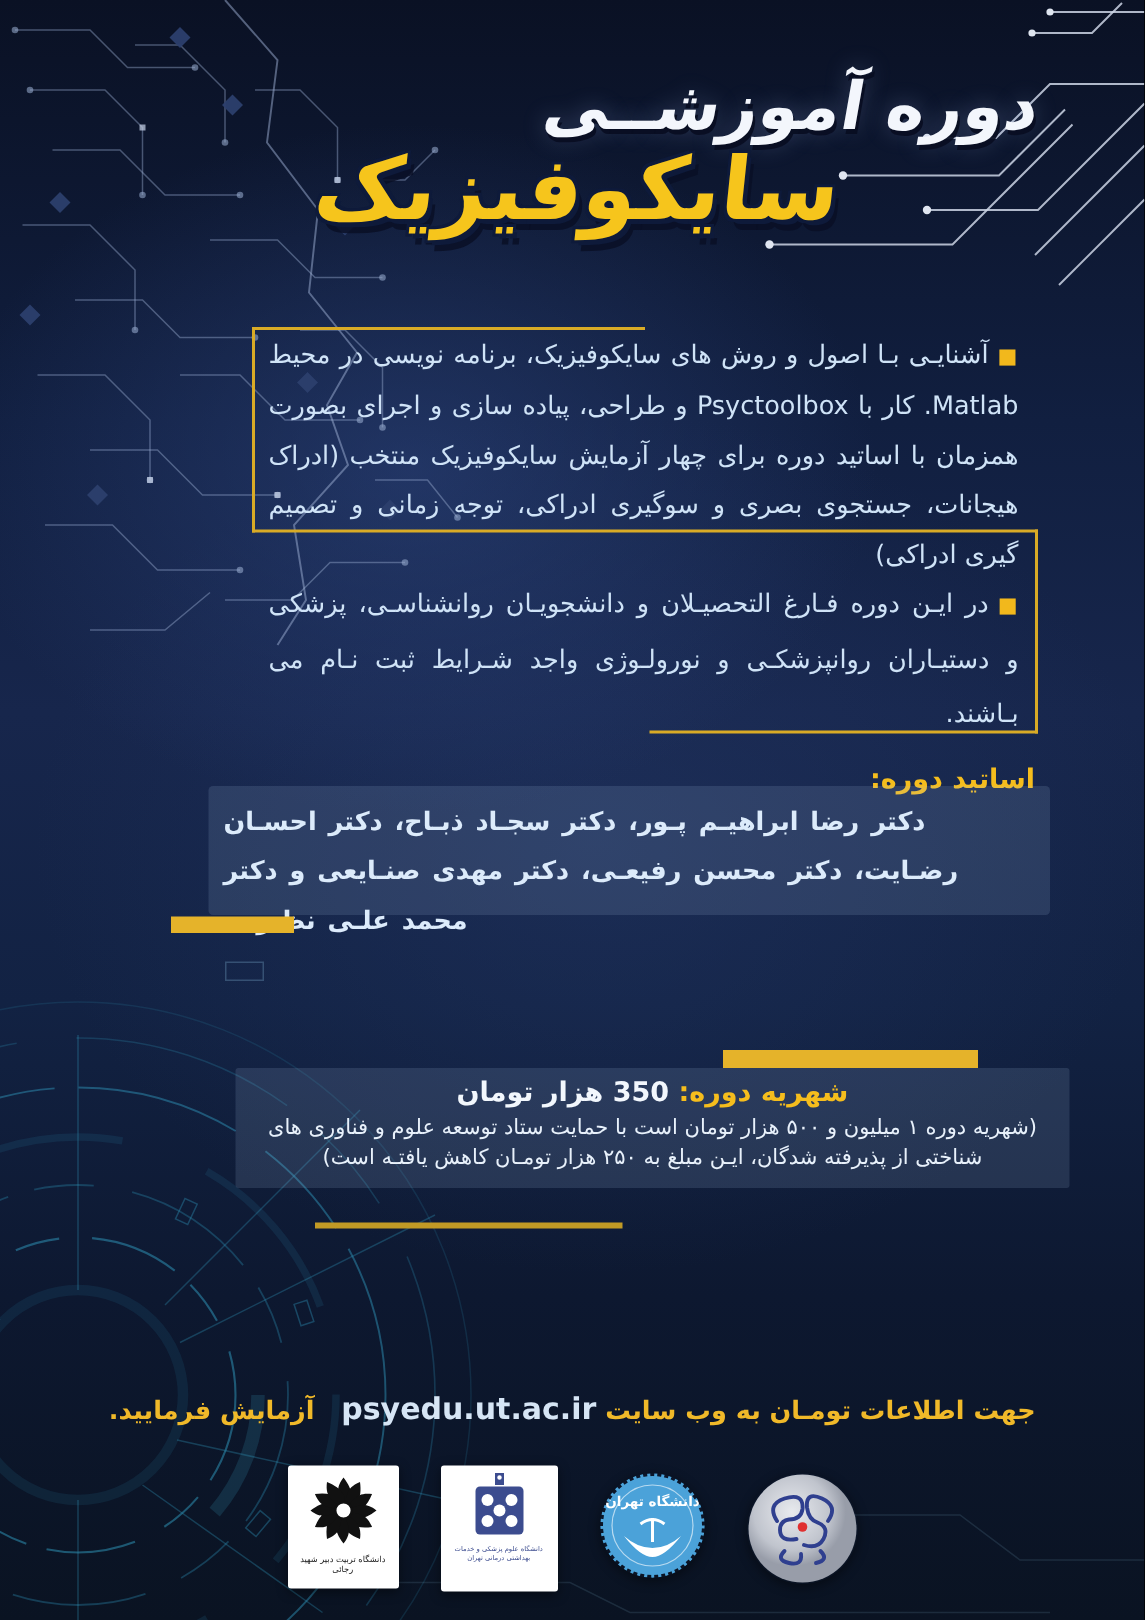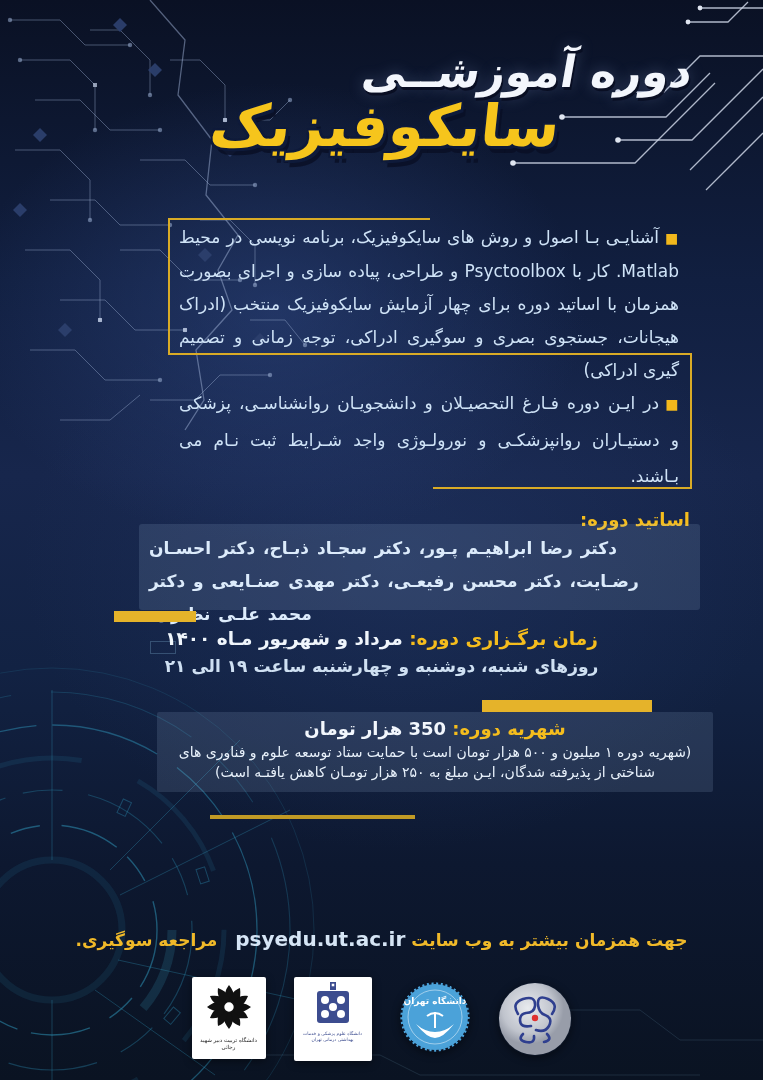--- a/index.html
+++ b/index.html
@@ -255,40 +255,33 @@
 
   <p class="para intro"><span class="bullet">■</span><span>آشنایـی بـا اصول و روش های سایکوفیزیک، برنامه نویسی در محیط Matlab. کار با Psyctoolbox و طراحی، پیاده سازی و اجرای بصورت همزمان با اساتید دوره برای چهار آزمایش سایکوفیزیک منتخب (ادراک هیجانات، جستجوی بصری و سوگیری ادراکی، توجه زمانی و تصمیم گیری ادراکی)</span></p>
 
   <p class="para audience"><span class="bullet">■</span><span>در ایـن دوره  فـارغ التحصیـلان و دانشجویـان روانشناسـی، پزشکی و دستیـاران روانپزشکـی و نورولـوژی واجد شـرایط ثبت نـام می بـاشند.</span></p>
 
   <div class="instructors-heading">اساتید دوره:</div>
   <div class="instructors-box"><span>دکتر رضا ابراهیـم پـور، دکتر سجـاد ذبـاح، دکتر احسـان رضـایت، دکتر محسن رفیعـی، دکتر مهدی صنـایعی و دکتر محمد علـی نظـری.</span></div>
   <div class="bar bar-instructors"></div>
 
   <div class="deco-chip"></div>
-  <div class="schedule">
-    <div class="l1">
-      <span class="label">زمان برگـزاری دوره:</span>
-      <span class="value">مرداد و شهریور مـاه ۱۴۰۰</span>
-    </div>
-    <div class="l2">روزهای شنبه، دوشنبه و چهارشنبه ساعت ۱۹ الی ۲۱</div>
-  </div>
 
   <div class="bar bar-fee"></div>
   <div class="fee-box">
     <div class="fee-title">
       <span class="label">شهریه دوره:</span>
       <span class="value">350 هزار تومان</span>
     </div>
     <div class="fee-note">(شهریه دوره ۱ میلیون و ۵۰۰ هزار تومان است با حمایت ستاد توسعه علوم و فناوری های شناختی از پذیرفته شدگان، ایـن مبلغ به ۲۵۰ هزار تومـان کاهش یافتـه است)</div>
   </div>
 
   <div class="separator"></div>
 
-  <div class="website"><span>جهت همزمان بیشتر به وب سایت </span><span class="url">psyedu.ut.ac.ir</span><span> مراجعه سوگیری.</span></div>
+  <div class="website"><span>جهت اطلاعات تومـان به وب سایت </span><span class="url">psyedu.ut.ac.ir</span><span> آزمایش فرمایید.</span></div>
 
   <div class="logos">
 
     <div class="logo-card logo-rajaee">
       <svg width="56" height="54" viewBox="0 0 56 54">
         <g transform="translate(28,26)" fill="#111">
           <g>
               <path d="M0,-22 C7,-13 7,-6 0,0 C-2,-9 -7,-13 0,-22"></path>
             </g>
           <g transform="rotate(30)">

